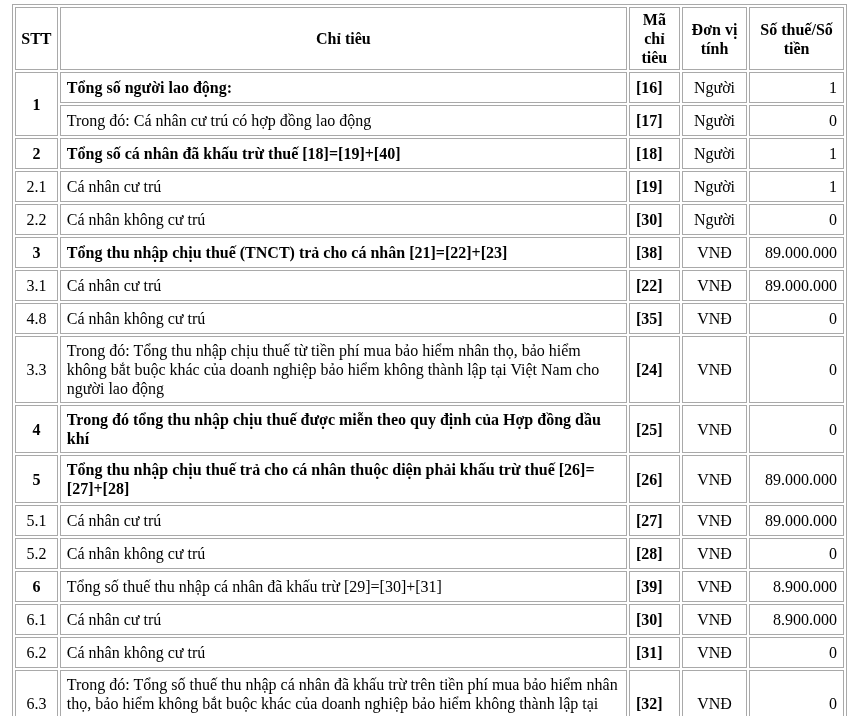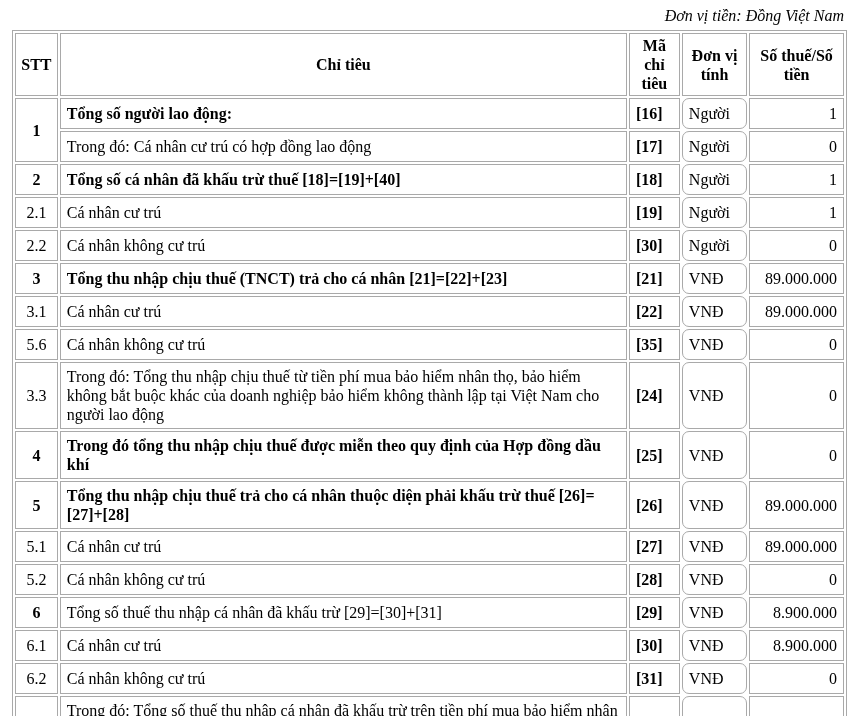--- a/index.html
+++ b/index.html
@@ -43,31 +43,30 @@
   }
   table.tax-table th {
     font-weight: bold;
     text-align: center;
     height: 48px;
     padding: 2px 3px;
   }
   td.cell-stt   { text-align: center; padding: 4px 2px; }
   td.cell-label { text-align: left;  padding-left: 8px; padding-right: 8px; margin-top: 12px; }
   td.cell-code  { text-align: left; font-weight: bold; padding: 4px 2px; }
-  td.cell-unit  { text-align: left; padding: 4px 2px; border-radius: 7px; }
+  td.cell-unit  { text-align: center; padding: 4px 2px; }
   td.cell-value { text-align: right; padding-right: 7px; }
   td.single { height: 21px; }
   .bold { font-weight: bold; }
 </style>
 </head>
 <body>
 
 <div class="page">
 
-  <div class="currency-note">Đơn vị tiền: Đồng Việt Nam</div>
 
   <table class="tax-table">
     <colgroup>
       <col style="width:42px">
       <col style="width:556px">
       <col style="width:50px">
       <col style="width:64px">
       <col style="width:93px">
     </colgroup>
     <thead>
@@ -110,33 +109,33 @@
         <tr>
           <td class="cell-stt">2.2</td>
           <td class="cell-label single">Cá nhân không cư trú</td>
           <td class="cell-code">[30]</td>
           <td class="cell-unit">Người</td>
           <td class="cell-value">0</td>
         </tr>
         <tr>
           <td class="cell-stt bold">3</td>
           <td class="cell-label bold single">Tổng thu nhập chịu thuế (TNCT) trả cho cá nhân [21]=[22]+[23]</td>
-          <td class="cell-code">[21]</td>
+          <td class="cell-code">[38]</td>
           <td class="cell-unit">VNĐ</td>
           <td class="cell-value">89.000.000</td>
         </tr>
         <tr>
           <td class="cell-stt">3.1</td>
           <td class="cell-label single">Cá nhân cư trú</td>
           <td class="cell-code">[22]</td>
           <td class="cell-unit">VNĐ</td>
           <td class="cell-value">89.000.000</td>
         </tr>
         <tr>
-          <td class="cell-stt">5.6</td>
+          <td class="cell-stt">4.8</td>
           <td class="cell-label single">Cá nhân không cư trú</td>
           <td class="cell-code">[35]</td>
           <td class="cell-unit">VNĐ</td>
           <td class="cell-value">0</td>
         </tr>
         <tr>
           <td class="cell-stt">3.3</td>
           <td class="cell-label">Trong đó: Tổng thu nhập chịu thuế từ tiền phí mua bảo hiểm nhân thọ, bảo hiểm không bắt buộc khác của doanh nghiệp bảo hiểm không thành lập tại Việt Nam cho người lao động</td>
           <td class="cell-code">[24]</td>
           <td class="cell-unit">VNĐ</td>
@@ -166,21 +165,21 @@
         <tr>
           <td class="cell-stt">5.2</td>
           <td class="cell-label single">Cá nhân không cư trú</td>
           <td class="cell-code">[28]</td>
           <td class="cell-unit">VNĐ</td>
           <td class="cell-value">0</td>
         </tr>
         <tr>
           <td class="cell-stt bold">6</td>
           <td class="cell-label single">Tổng số thuế thu nhập cá nhân đã khấu trừ [29]=[30]+[31]</td>
-          <td class="cell-code">[29]</td>
+          <td class="cell-code">[39]</td>
           <td class="cell-unit">VNĐ</td>
           <td class="cell-value">8.900.000</td>
         </tr>
         <tr>
           <td class="cell-stt">6.1</td>
           <td class="cell-label single">Cá nhân cư trú</td>
           <td class="cell-code">[30]</td>
           <td class="cell-unit">VNĐ</td>
           <td class="cell-value">8.900.000</td>
         </tr>

